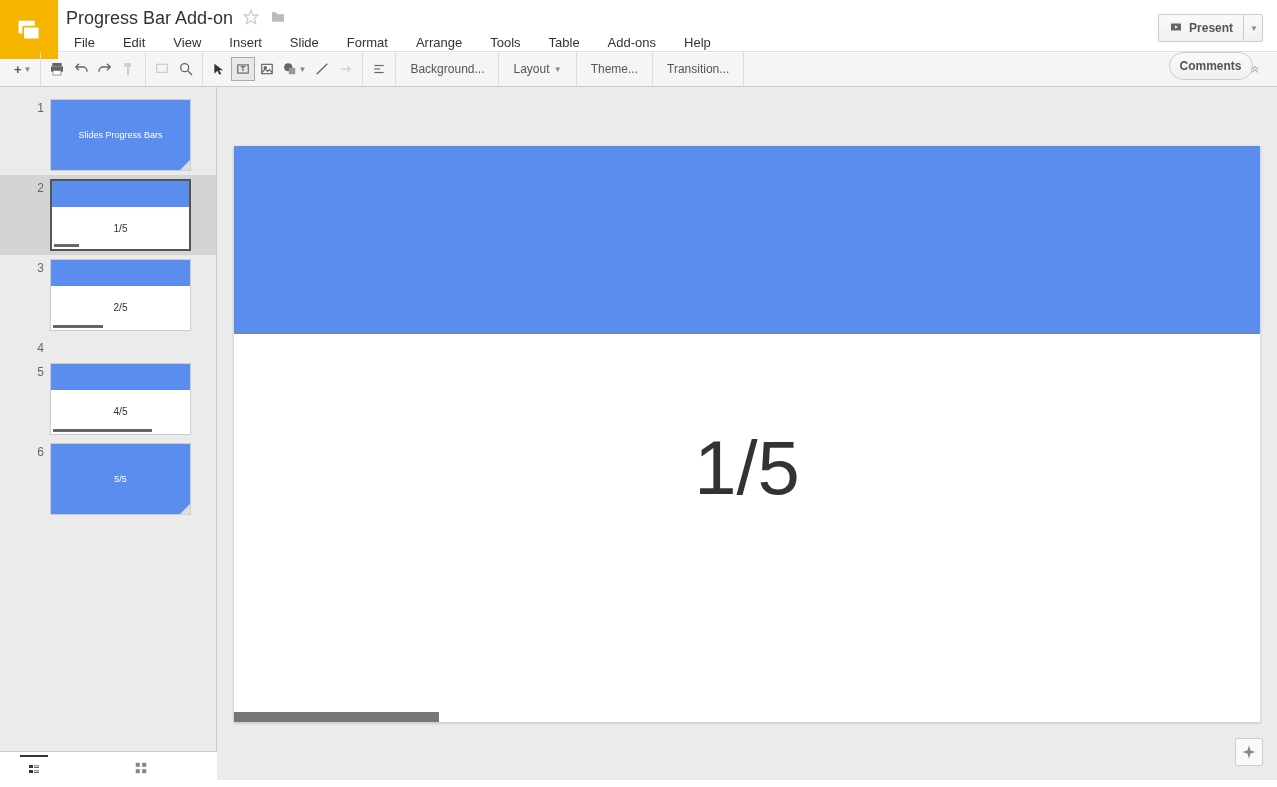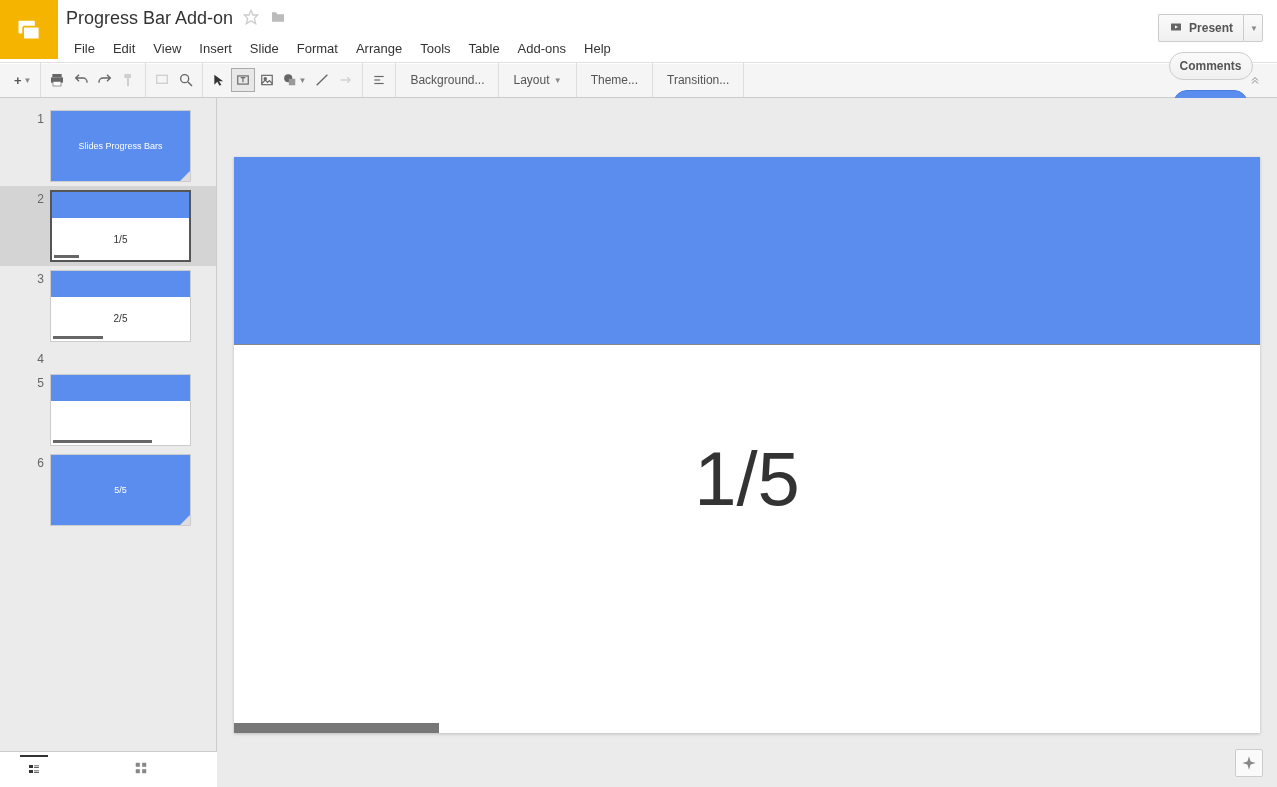--- a/index.html
+++ b/index.html
@@ -1,24 +1,24 @@
 <!DOCTYPE html>
 <html><head>
 <meta charset="utf-8">
 <style>
 * { box-sizing: border-box; margin: 0; padding: 0; }
 body { font-family: Arial, sans-serif; font-size: 13px; color: #333; background: #fff; overflow: hidden; width: 1277px; height: 787px; }
-.header { display: flex; align-items: flex-start; height: 63px; border-bottom: 1px solid #e0e0e0; }
+.header { display: flex; align-items: flex-start; height: 52px; border-bottom: 1px solid #e0e0e0; }
 .logo { width: 58px; height: 59px; background: #f4b400; display: flex; align-items: center; justify-content: center; }
 .logo svg { width: 28px; height: 28px; }
 .title-area { flex: 1; padding: 8px 0 0 8px; }
 .title-row { display: flex; align-items: center; gap: 10px; }
 .doc-title { font-size: 18px; color: #333; }
 .star-icon, .folder-icon { color: #bbb; cursor: pointer; }
-.menubar { display: flex; gap: 2px; margin-top: 8px; text-align: center; }
+.menubar { display: flex; gap: 12px; margin-top: 2px; text-align: center; }
 .menu-item { padding: 4px 8px; font-size: 13px; color: #333; cursor: pointer; }
 .header-right { display: flex; align-items: center; gap: 10px; padding: 14px 14px 0 0; flex-direction: column; }
 .btn { display: inline-flex; align-items: center; gap: 6px; padding: 6px 10px; border: 1px solid #ccc; background: linear-gradient(#fafafa,#f0f0f0); font-size: 12px; font-weight: bold; color: #555; cursor: pointer; border-radius: 14px; }
 .btn-group { display: flex; }
 .btn-group .btn:first-child { border-radius: 2px 0 0 2px; border-right: none; }
 .btn-group .btn.dd { padding: 6px 4px; border-radius: 0 2px 2px 0; }
 .btn.share { background: #5b8def; border-color: #4a7ce0; color: #fff; }
 .toolbar { height: 35px; background: #f5f5f5; border-bottom: 1px solid #ccc; box-shadow: inset 0 1px 0 #fff; display: flex; align-items: center; padding: 0 6px; gap: 0; }
 .tb-group { display: flex; align-items: center; gap: 0; padding: 0 4px; border-right: 1px solid #ddd; height: 100%; }
 .tb-btn { display: inline-flex; align-items: center; justify-content: center; min-width: 24px; height: 24px; padding: 0 4px; cursor: pointer; color: #555; }
@@ -254,20 +254,21 @@
           <div class="pbar" style="width: 49.6px;"></div>
         </div>
       </div>
       <div class="thumb-row">
         <div class="thumb-num">4</div>
       </div>
       <div class="thumb-row">
         <div class="thumb-num">5</div>
         <div class="thumb">
           <div class="band half"></div>
+          <div class="tcontent">4/5</div>
           <div class="pbar" style="width: 99.2px;"></div>
         </div>
       </div>
       <div class="thumb-row">
         <div class="thumb-num">6</div>
         <div class="thumb">
           <div class="band full">5/5</div>
           <div class="fold"></div>
         </div>
       </div>

